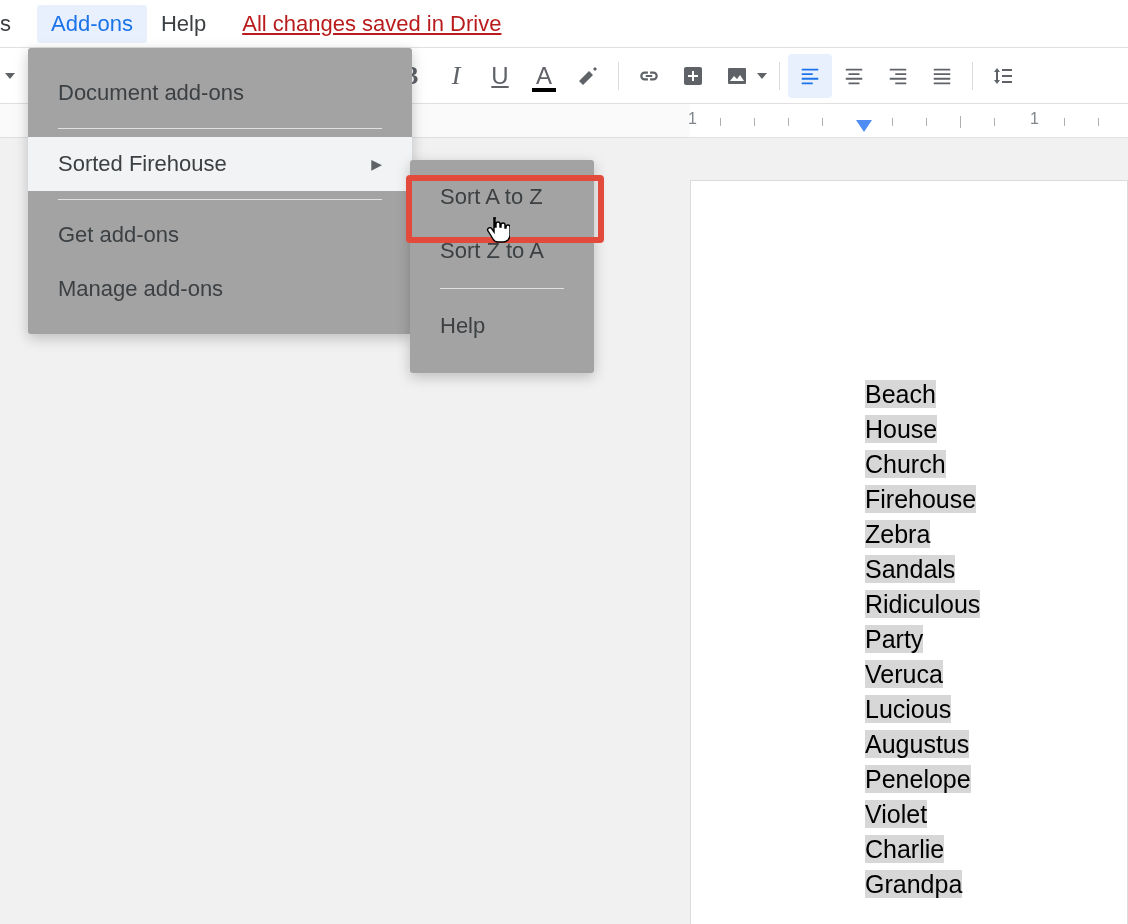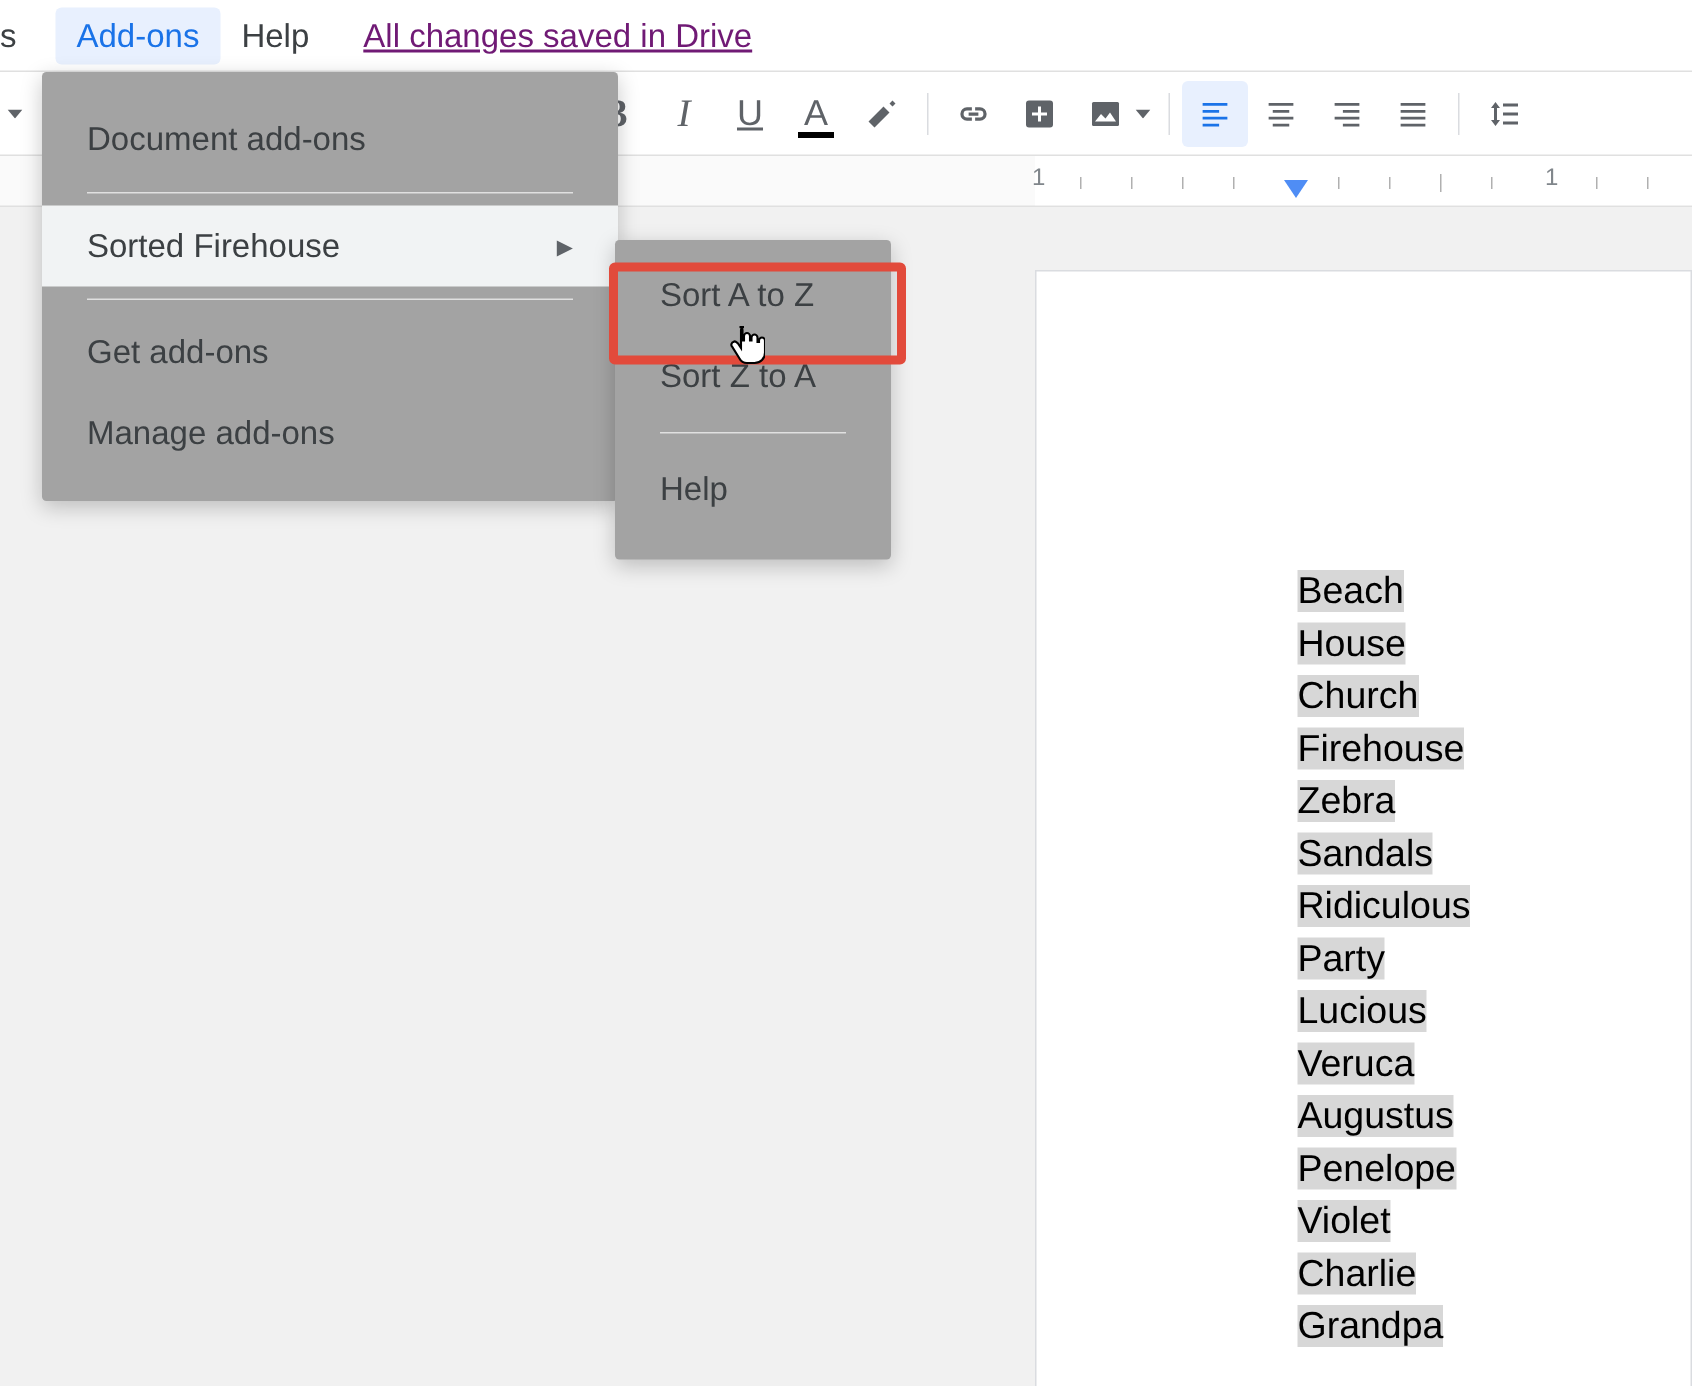--- a/index.html
+++ b/index.html
@@ -25,21 +25,21 @@
     border-radius: 4px;
     cursor: pointer;
   }
   .menu-item.open {
     background: #e8f0fe;
     color: #1a73e8;
     margin-left: 20px;
   }
   .save-status {
     margin-left: 22px;
-    color: #701a75;
+    color: #b91c1c;
     text-decoration: underline;
     font-size: 22px;
   }
 
   
   .toolbar {
     position: relative;
     height: 56px;
     border-bottom: 1px solid #e0e0e0;
     display: flex;
@@ -318,22 +318,22 @@
 <div class="doc-bg">
   <div class="doc-page">
     <div class="doc-line"><span>Beach</span></div>
     <div class="doc-line"><span>House</span></div>
     <div class="doc-line"><span>Church</span></div>
     <div class="doc-line"><span>Firehouse</span></div>
     <div class="doc-line"><span>Zebra</span></div>
     <div class="doc-line"><span>Sandals</span></div>
     <div class="doc-line"><span>Ridiculous</span></div>
     <div class="doc-line"><span>Party</span></div>
+    <div class="doc-line"><span>Veruca</span></div>
     <div class="doc-line"><span>Lucious</span></div>
-    <div class="doc-line"><span>Veruca</span></div>
     <div class="doc-line"><span>Augustus</span></div>
     <div class="doc-line"><span>Penelope</span></div>
     <div class="doc-line"><span>Violet</span></div>
     <div class="doc-line"><span>Charlie</span></div>
     <div class="doc-line"><span>Grandpa</span></div>
   </div>
 </div>
 
 <div class="dropdown dd-addons">
   <div class="dd-row">

